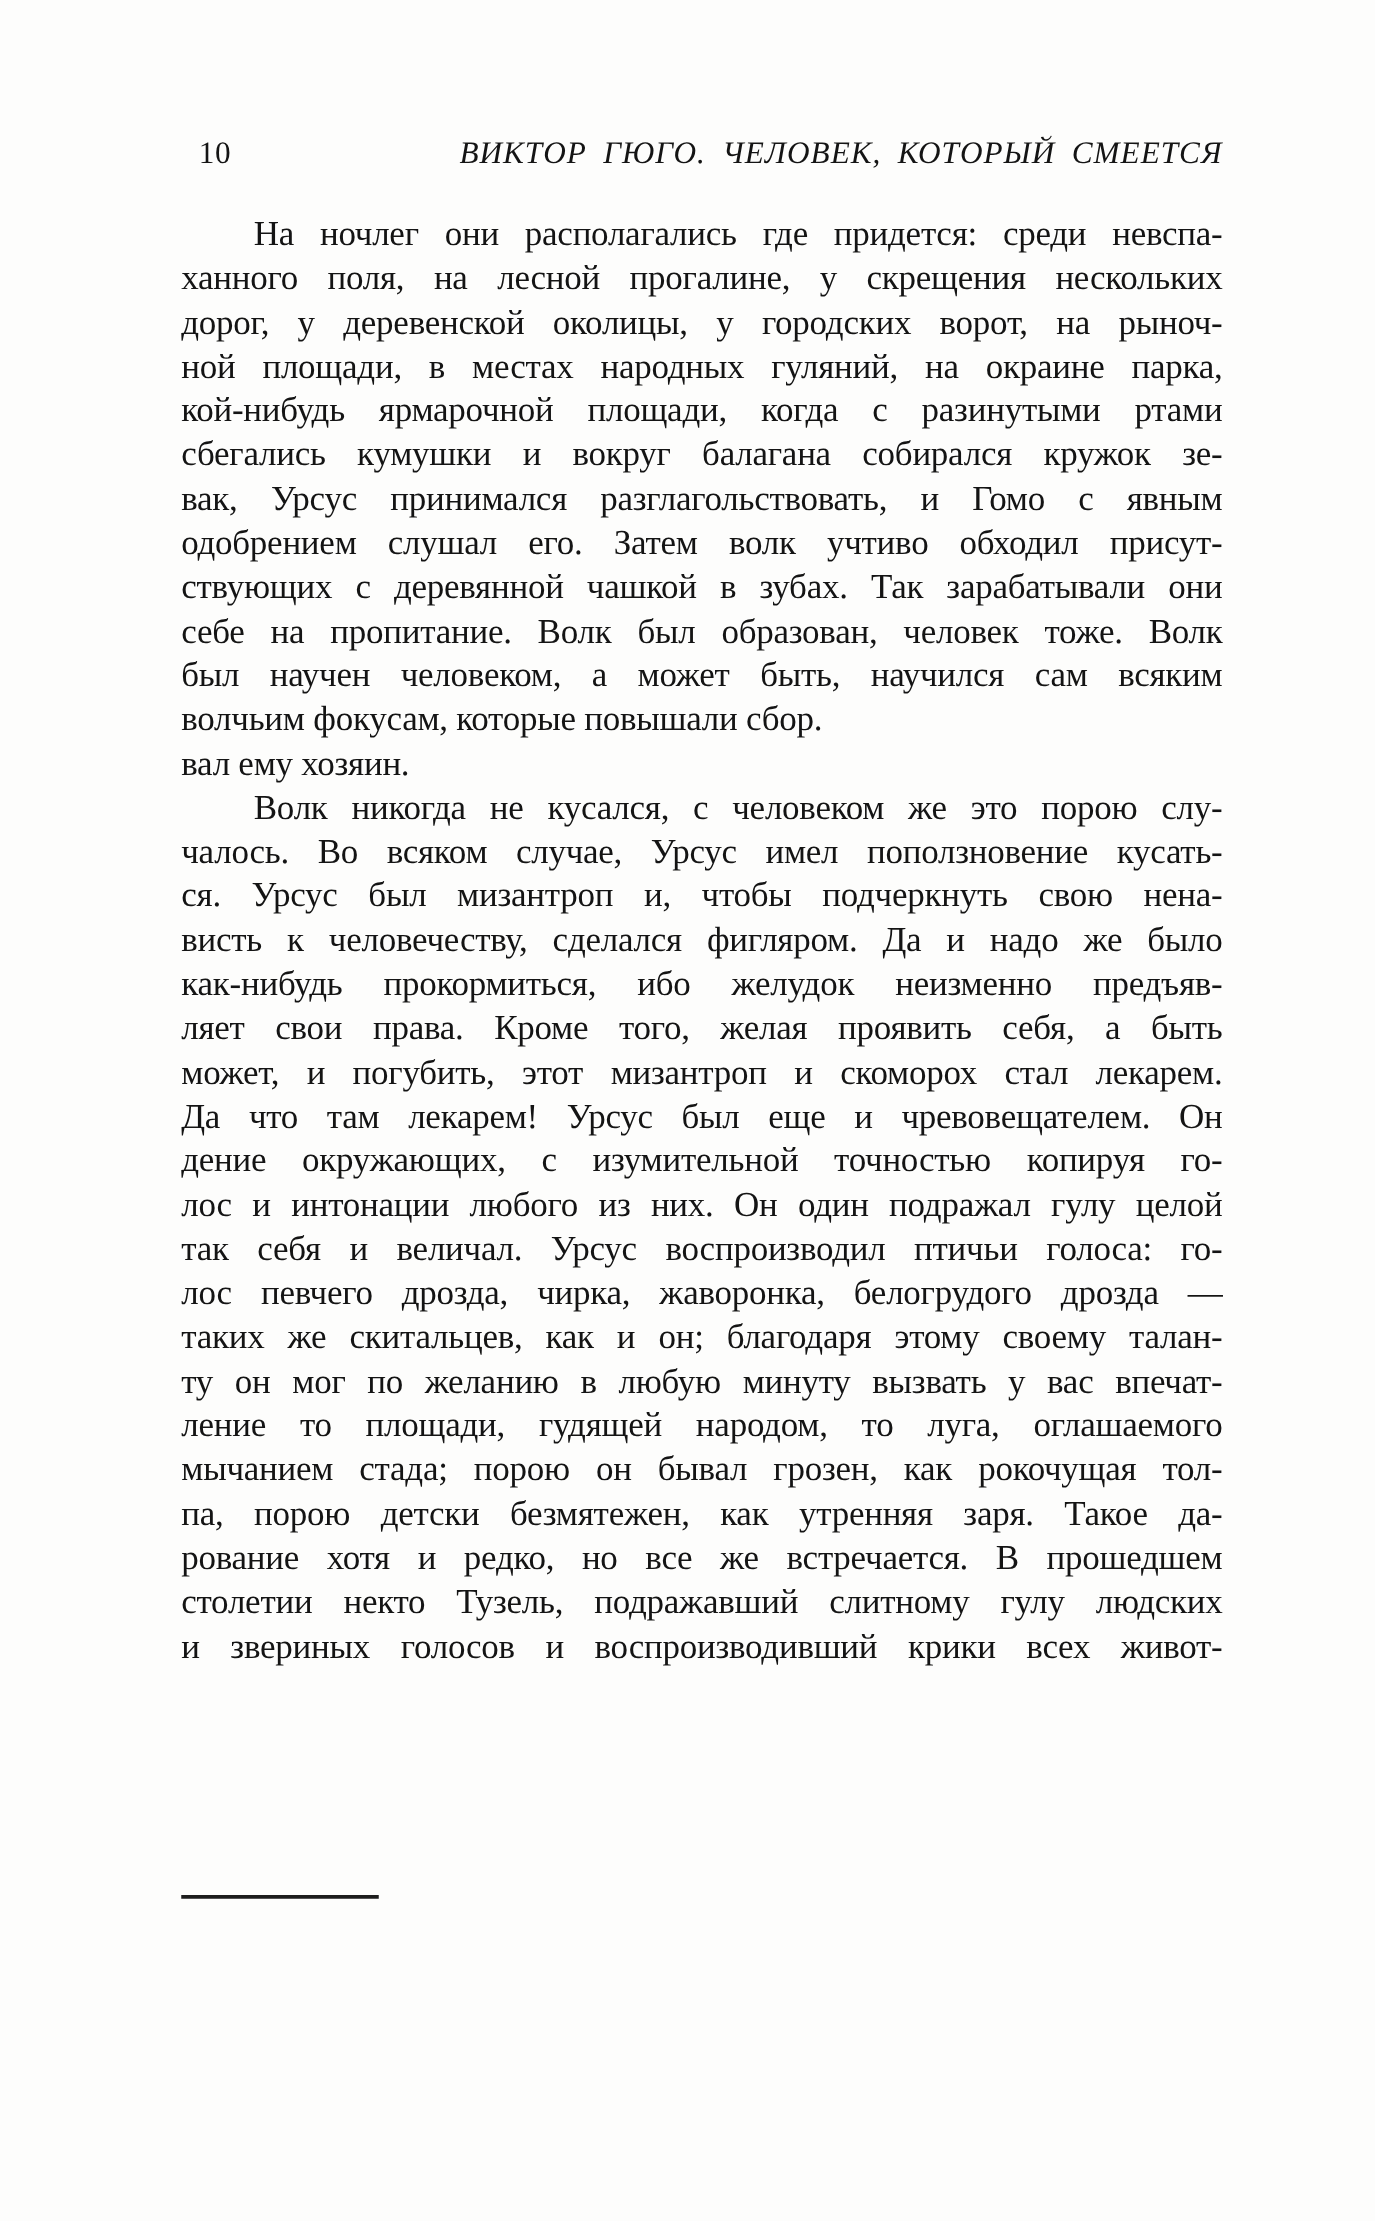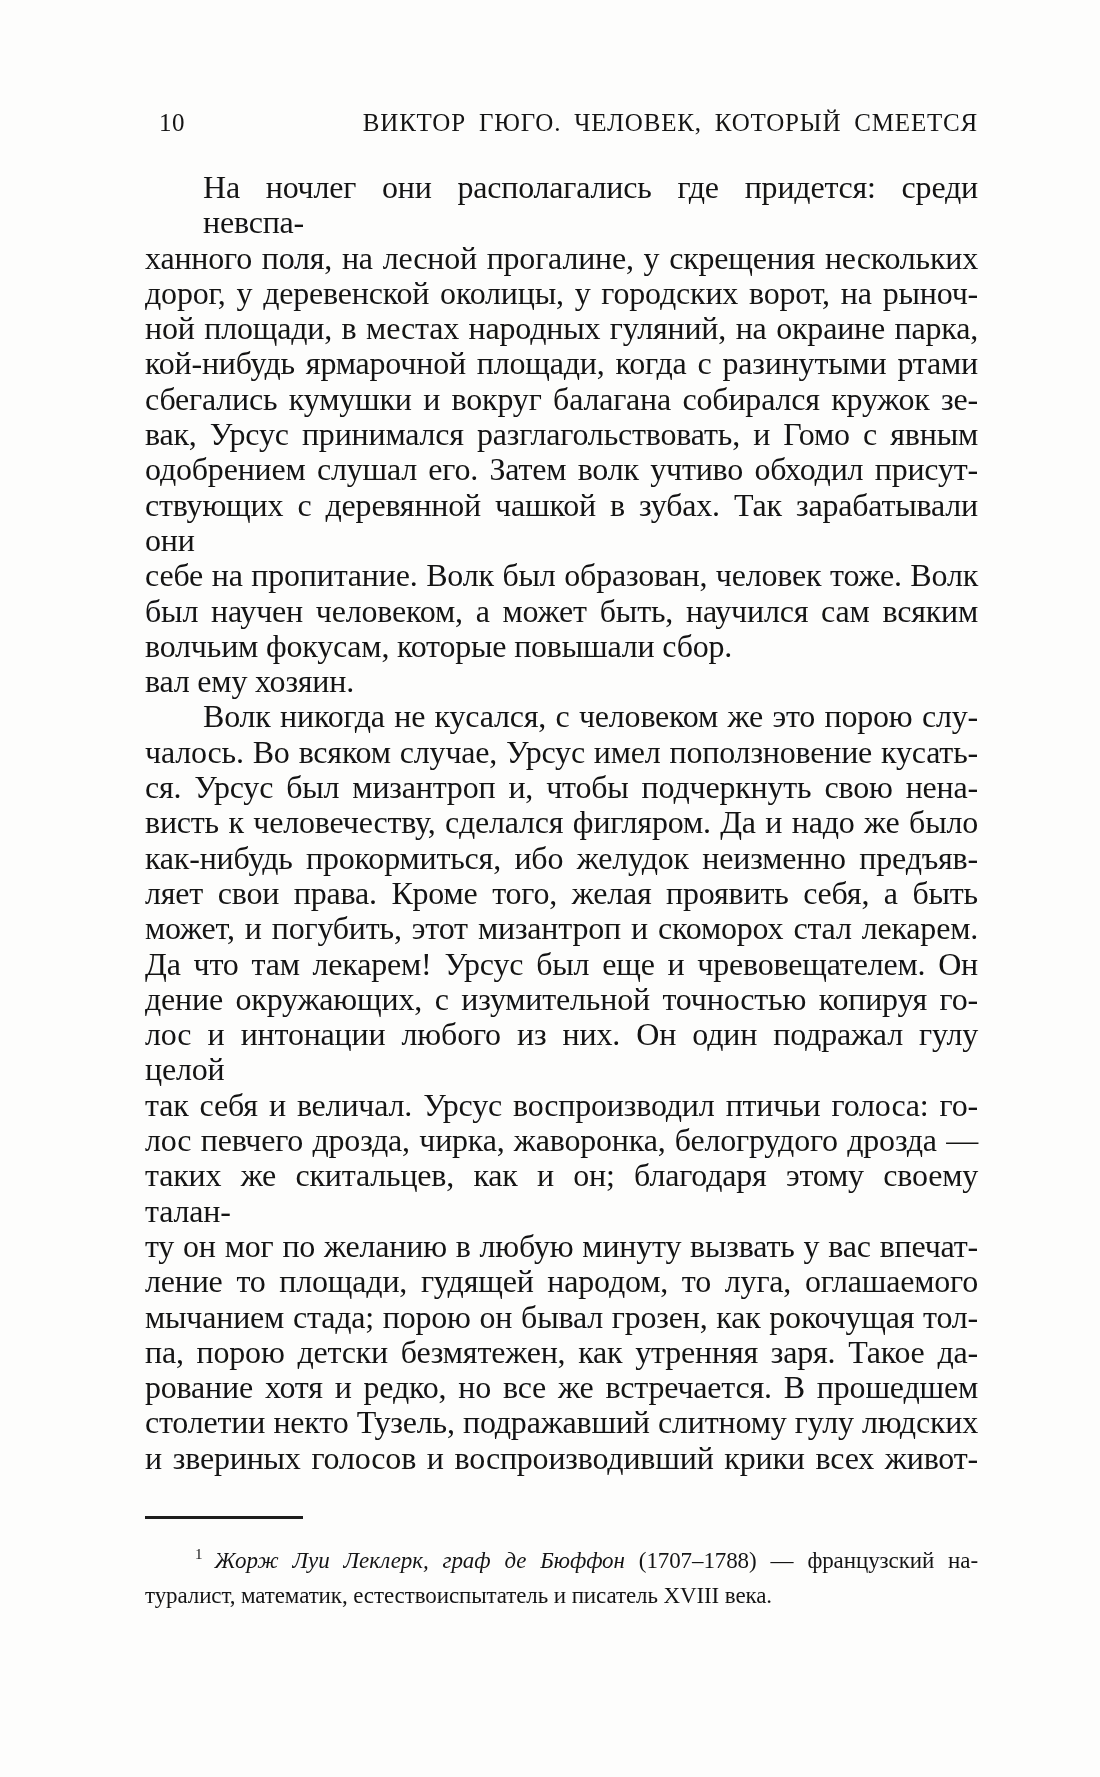--- a/index.html
+++ b/index.html
@@ -29,27 +29,28 @@
     white-space: nowrap;
     text-align: right;
   }
   .pageno {
     margin-left: 14px;
     letter-spacing: 0.5px;
   }
   .running-title {
     letter-spacing: 0.8px;
     word-spacing: 6px;
+    font-style: italic;
   }
   .body-text {
     position: absolute;
     left: 145px;
     top: 170px;
     width: 833px;
-    font-size: 32px;
+    font-size: 28px;
     line-height: 35.3px;
     letter-spacing: -0.2px;
   }
   .line {
     text-align: justify;
     text-align-last: justify;
   }
   .line.indent { padding-left: 58px; }
   .line.pl { text-align-last: left; }
   .footnote {
@@ -133,19 +134,15 @@
         <div class="line">мычанием стада; порою он бывал грозен, как рокочущая тол-</div>
         <div class="line">па, порою детски безмятежен, как утренняя заря. Такое да-</div>
         <div class="line">рование хотя и редко, но все же встречается. В прошедшем</div>
         <div class="line">столетии некто Тузель, подражавший слитному гулу людских</div>
         <div class="line">и звериных голосов и воспроизводивший крики всех живот-</div>
       </div>
     </div>
 
   <div class="footnote">
     <div class="fn-rule"></div>
-    <div class="fn-text">
-      <div class="fn-line fn-line1"><span class="fn-marker">1</span><span class="fn-italic">Жорж Луи Леклерк, граф де Бюффон</span><span> (1707–1788) — французский на-</span></div>
-      <div class="fn-line fn-line2">туралист, математик, естествоиспытатель и писатель XVIII века.</div>
-    </div>
   </div>
 
 </div>
 
 </body></html>

